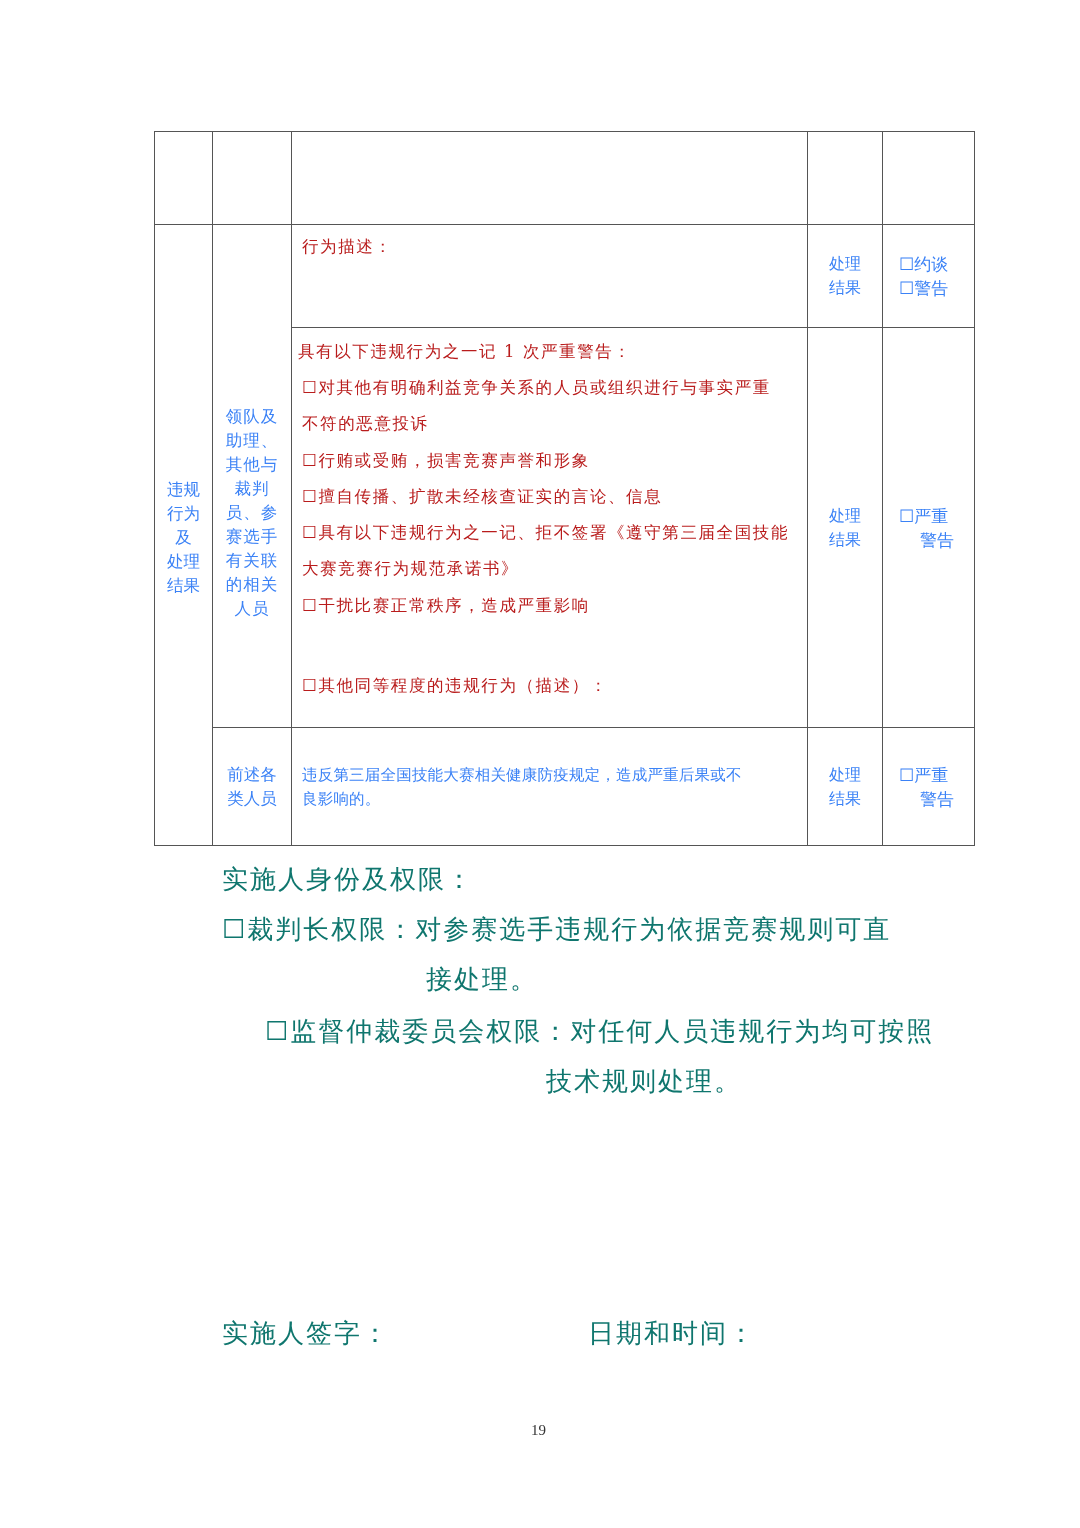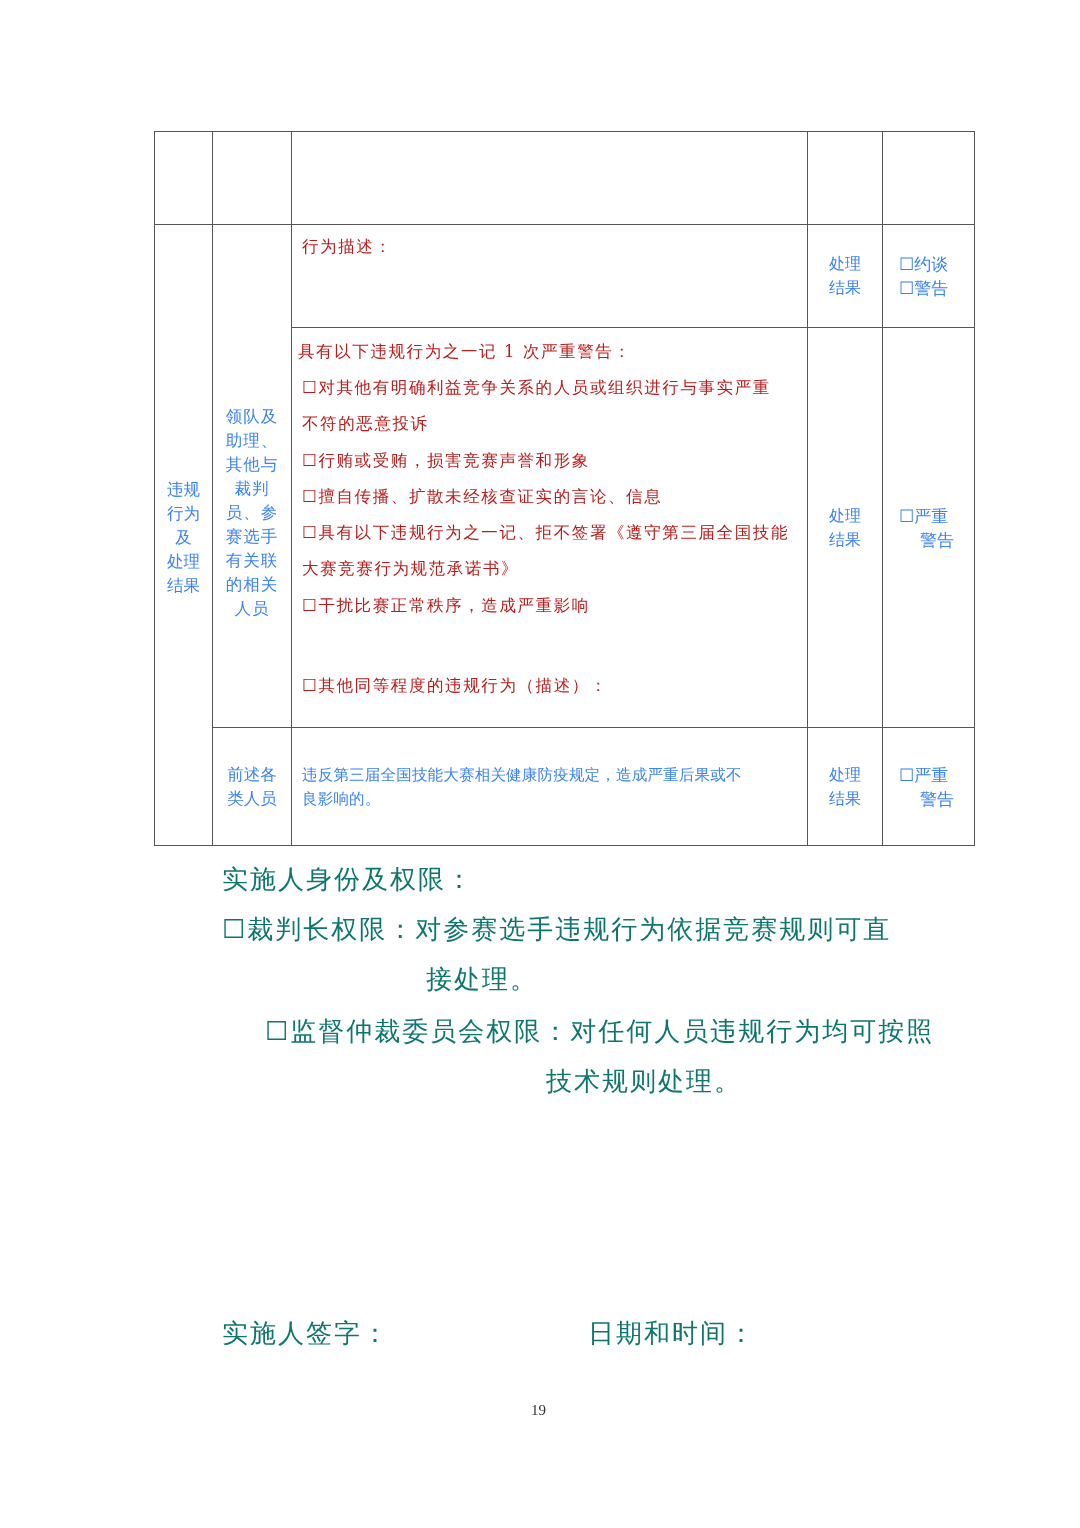--- a/index.html
+++ b/index.html
@@ -4,21 +4,21 @@
 <style>
   html, body { margin:0; padding:0; background:#ffffff; }
   body { width:1080px; height:1528px; position:relative; overflow:hidden;
          font-family:"DejaVu Serif","Liberation Serif",serif; color:#2a2a2a; }
   .hline { position:absolute; height:1px; background:#555; }
   .vline { position:absolute; width:1px; background:#555; }
   .cell-text { position:absolute; font-size:16px; line-height:24px; color:#3b82f6; }
   .center { text-align:center; }
   .body-line { position:absolute; font-size:16.5px; color:#b91c1c; white-space:nowrap; letter-spacing:1.6px; }
   .big { position:absolute; font-size:26px; color:#0f766e; white-space:nowrap; letter-spacing:2px; }
-  .page-no { position:absolute; font-size:15px; font-family:"Liberation Serif",serif; color:#333; }
+  .page-no { position:absolute; font-size:15px; font-family:"Liberation Serif",serif; color:#333;margin-top:20px; }
 </style>
 </head>
 <body>
 
 <div>
   <div class="hline" style="left:154px;top:131px;width:821px;"></div>
   <div class="hline" style="left:154px;top:224px;width:821px;"></div>
   <div class="hline" style="left:291px;top:327px;width:684px;"></div>
   <div class="hline" style="left:212px;top:727px;width:763px;"></div>
   <div class="hline" style="left:154px;top:845px;width:821px;"></div>

